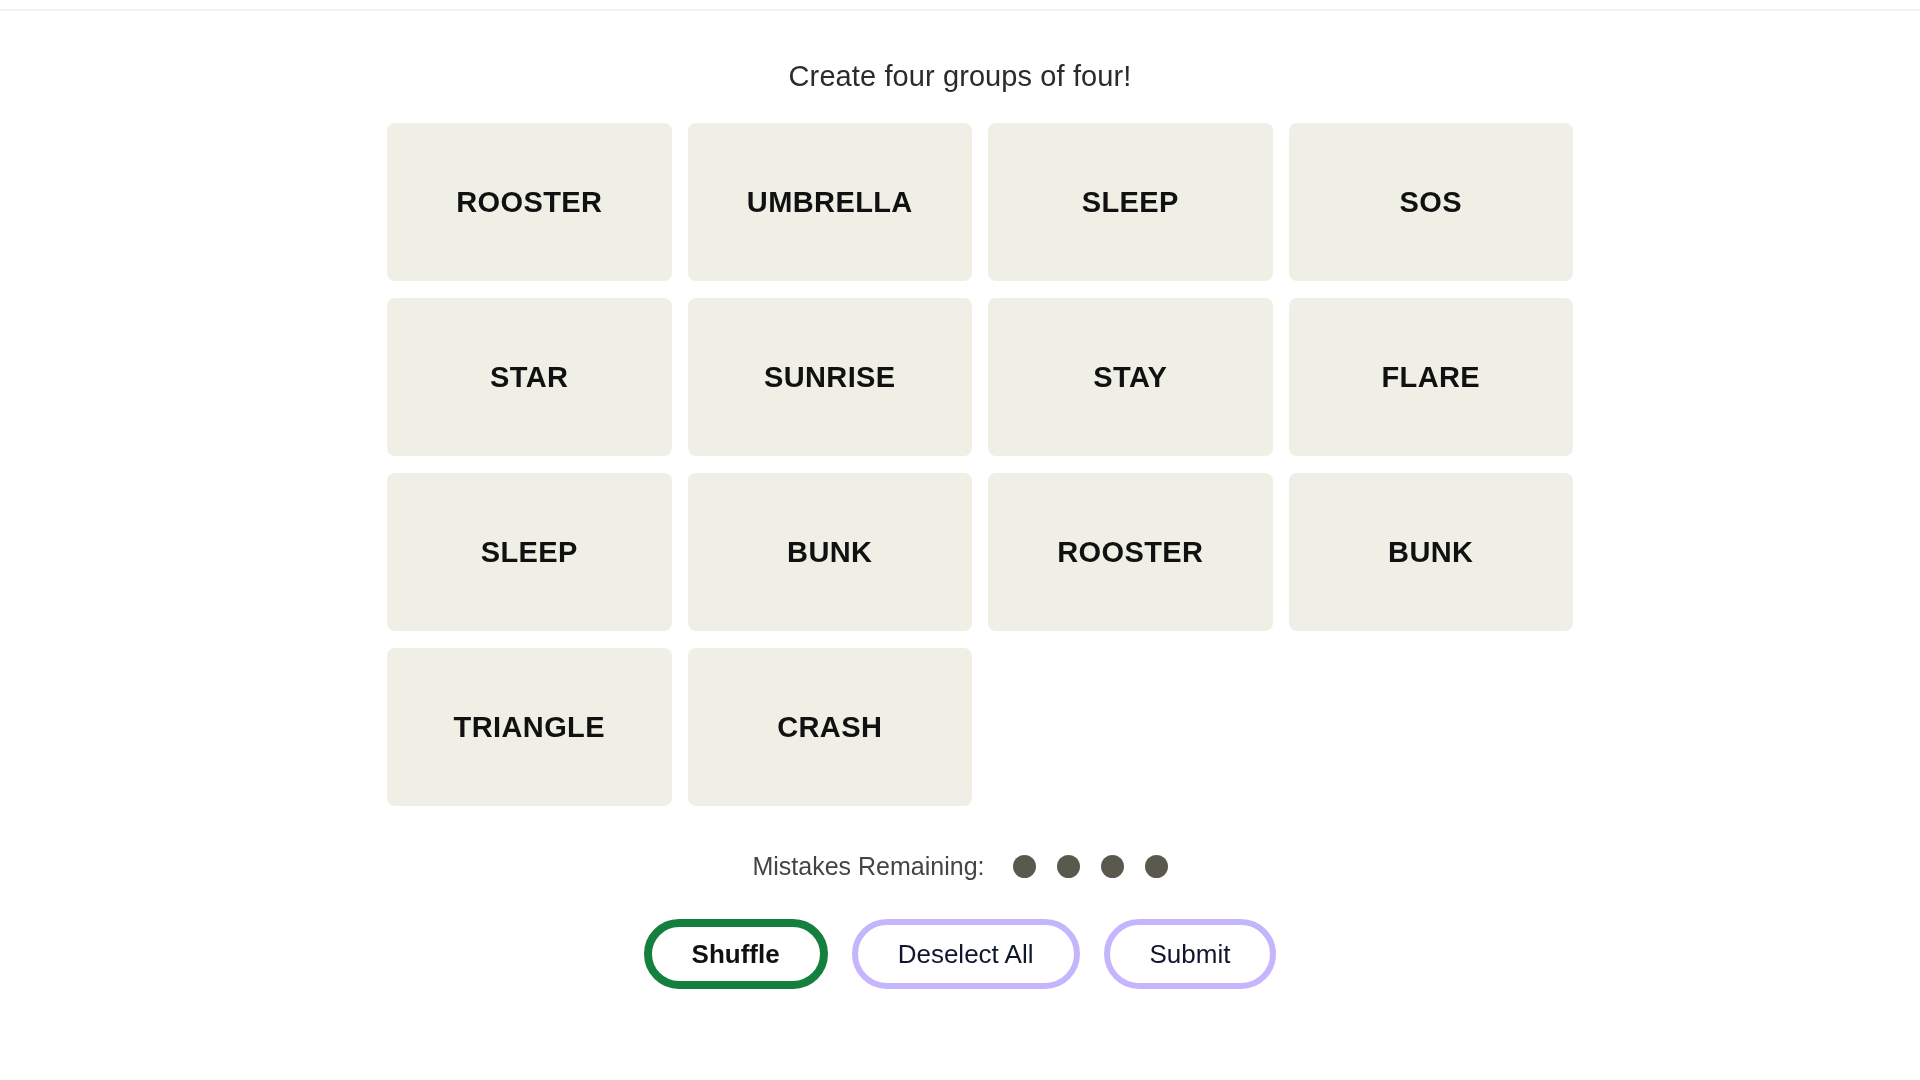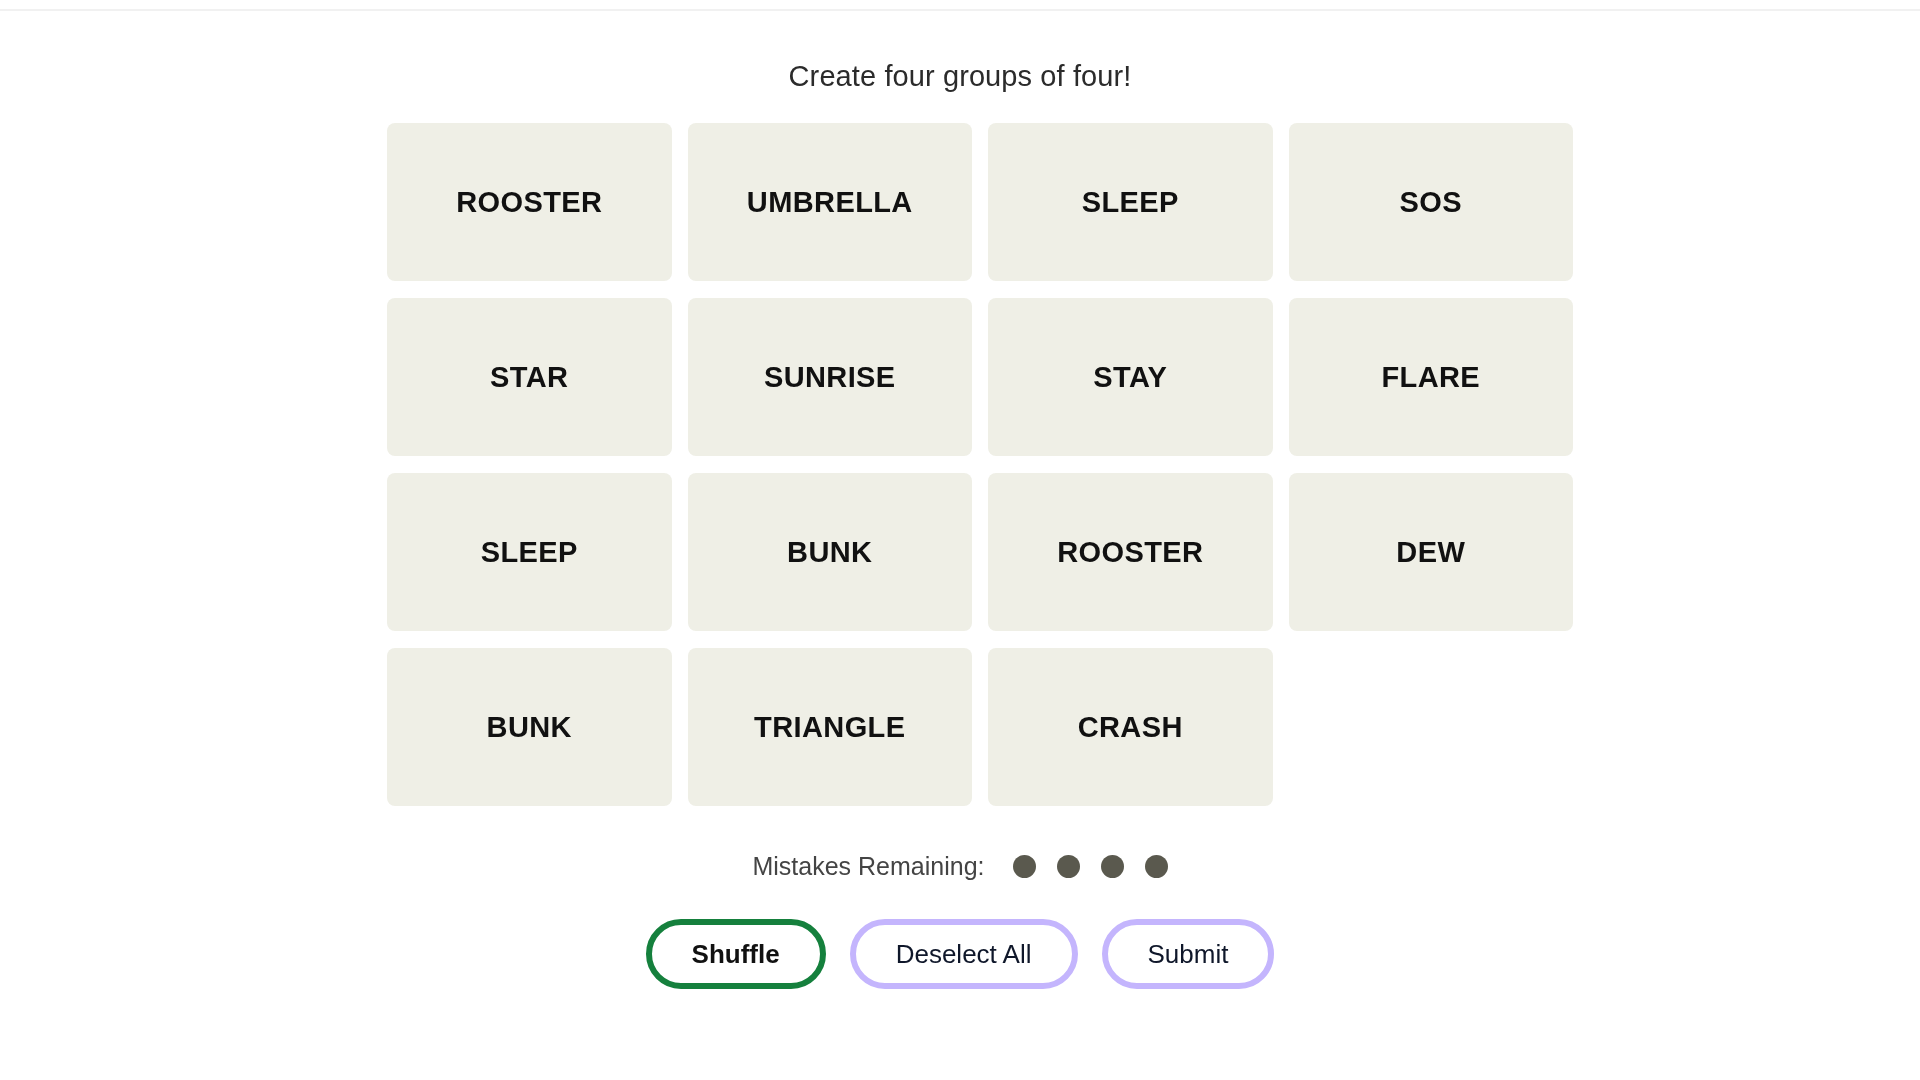--- a/index.html
+++ b/index.html
@@ -127,21 +127,21 @@
     font-family: "Liberation Sans", sans-serif;
     font-size: 26px;
     display: flex;
     align-items: center;
     justify-content: center;
     padding: 0 40px;
     white-space: nowrap;
   }
 
   .pill-btn.enabled {
-    border: 6px solid #15803d;
+    border: 8px solid #15803d;
     color: #111111;
     font-weight: 700;
     cursor: pointer;
   }
 
   .pill-btn.disabled {
     border: 6px solid #c4b5fd;
     color: #0f172a;
     font-weight: 400;
     cursor: default;
@@ -188,23 +188,20 @@
 
       <div class="tile">
         <span class="tile-label">SLEEP</span>
       </div>
       <div class="tile">
         <span class="tile-label">BUNK</span>
       </div>
       <div class="tile">
         <span class="tile-label">ROOSTER</span>
       </div>
-      <div class="tile">
-        <span class="tile-label">DEW</span>
-      </div>
 
       <div class="tile">
         <span class="tile-label">BUNK</span>
       </div>
       <div class="tile">
         <span class="tile-label">TRIANGLE</span>
       </div>
       <div class="tile">
         <span class="tile-label">CRASH</span>
       </div>

